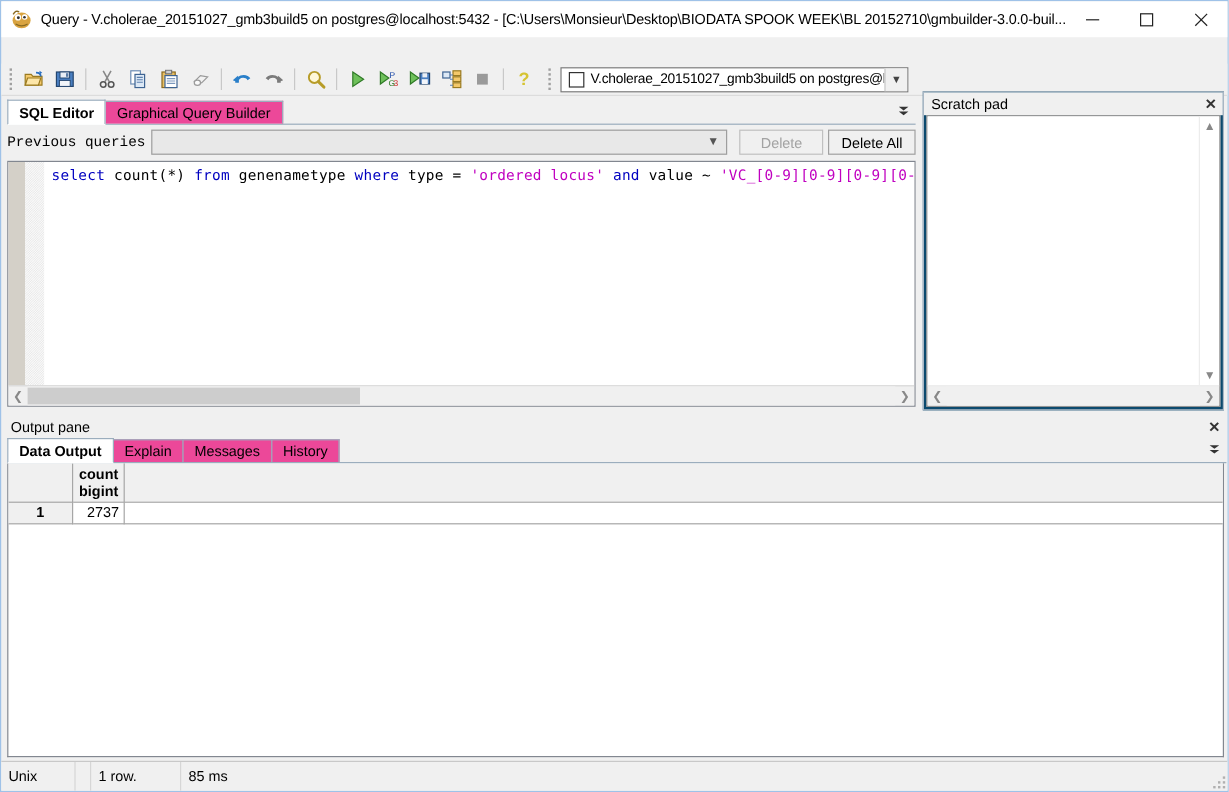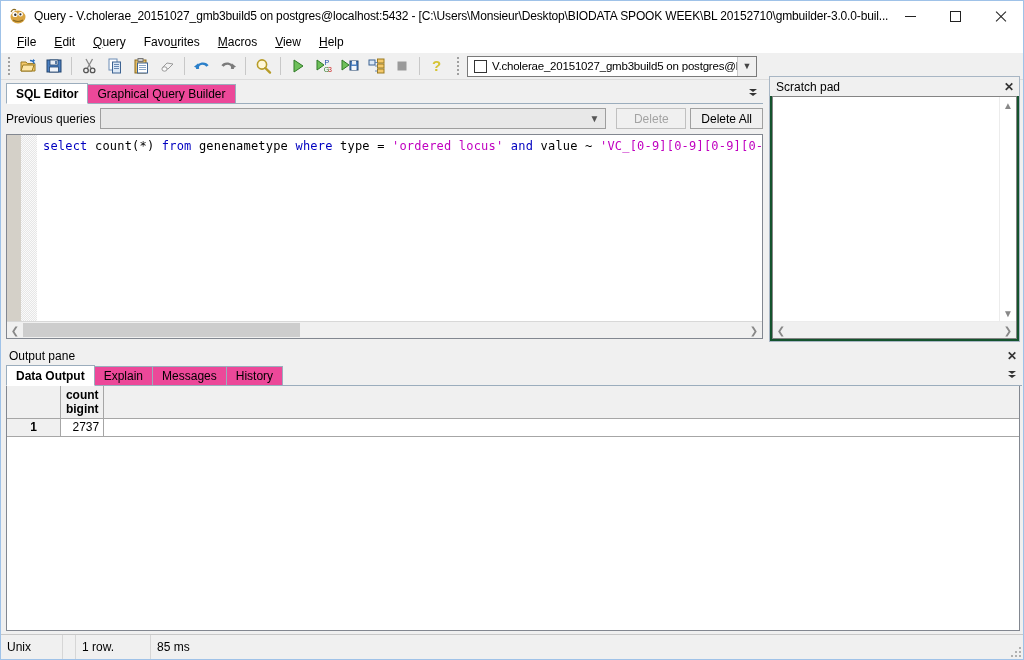--- a/index.html
+++ b/index.html
@@ -184,21 +184,21 @@
     border-top: 3.5px solid #333;
   }
   .dblchev::before { top: 0; }
   .dblchev::after  { top: 4px; }
 
   .prevq-row {
     height: 23px;
     display: flex; align-items: center;
     margin-top: 3px;
   }
-  .prevq-label { font-size: 12px; margin-right: 5px; white-space: nowrap; }
+  .prevq-label { font-size: 12px; margin-right: 5px; white-space: nowrap; font-family: Liberation Mono, monospace; }
   .prevq-combo {
     flex: 1 1 auto;
     height: 21px;
     background: #e8e8e8;
     border: 1px solid #9e9e9e;
     box-sizing: border-box;
     display: flex; align-items: center; justify-content: flex-end;
     margin-right: 6px;
   }
   .prevq-combo .chev { margin-right: 6px; color: #555; font-size: 10px; }
@@ -276,21 +276,21 @@
   .sb-thumb {
     position: absolute; left: 0; top: 1px;
     height: 14px;
     background: #cdcdcd;
   }
 
   
   .scratch {
     position: absolute; left: 768px; top: 75px;
     width: 251px; height: 266px;
-    background: #14532d;
+    background: #0c4a6e;
     border: 1px solid #a8b6c4;
     box-sizing: border-box;
     display: flex; flex-direction: column;
   }
   .scratch-hdr {
     height: 19px;
     display: flex; align-items: center;
     padding: 0 2px 0 6px;
     font-size: 12px;
     background: #f0f0f0;
@@ -441,29 +441,20 @@
         </span>
       <span class="win-btn">
           <i class="wb-max"></i>
         </span>
       <span class="win-btn close">
           <i class="wb-close"></i>
         </span>
     </span>
   </div>
 
-  <div class="menubar">
-    <span class="menu-item"><u>F</u>ile</span>
-    <span class="menu-item"><u>E</u>dit</span>
-    <span class="menu-item"><u>Q</u>uery</span>
-    <span class="menu-item">Favo<u>u</u>rites</span>
-    <span class="menu-item"><u>M</u>acros</span>
-    <span class="menu-item"><u>V</u>iew</span>
-    <span class="menu-item"><u>H</u>elp</span>
-  </div>
 
   <div class="toolbar">
     <span class="grip">
         <i></i>
         <i></i>
         <i></i>
         <i></i>
         <i></i>
       </span>
 

